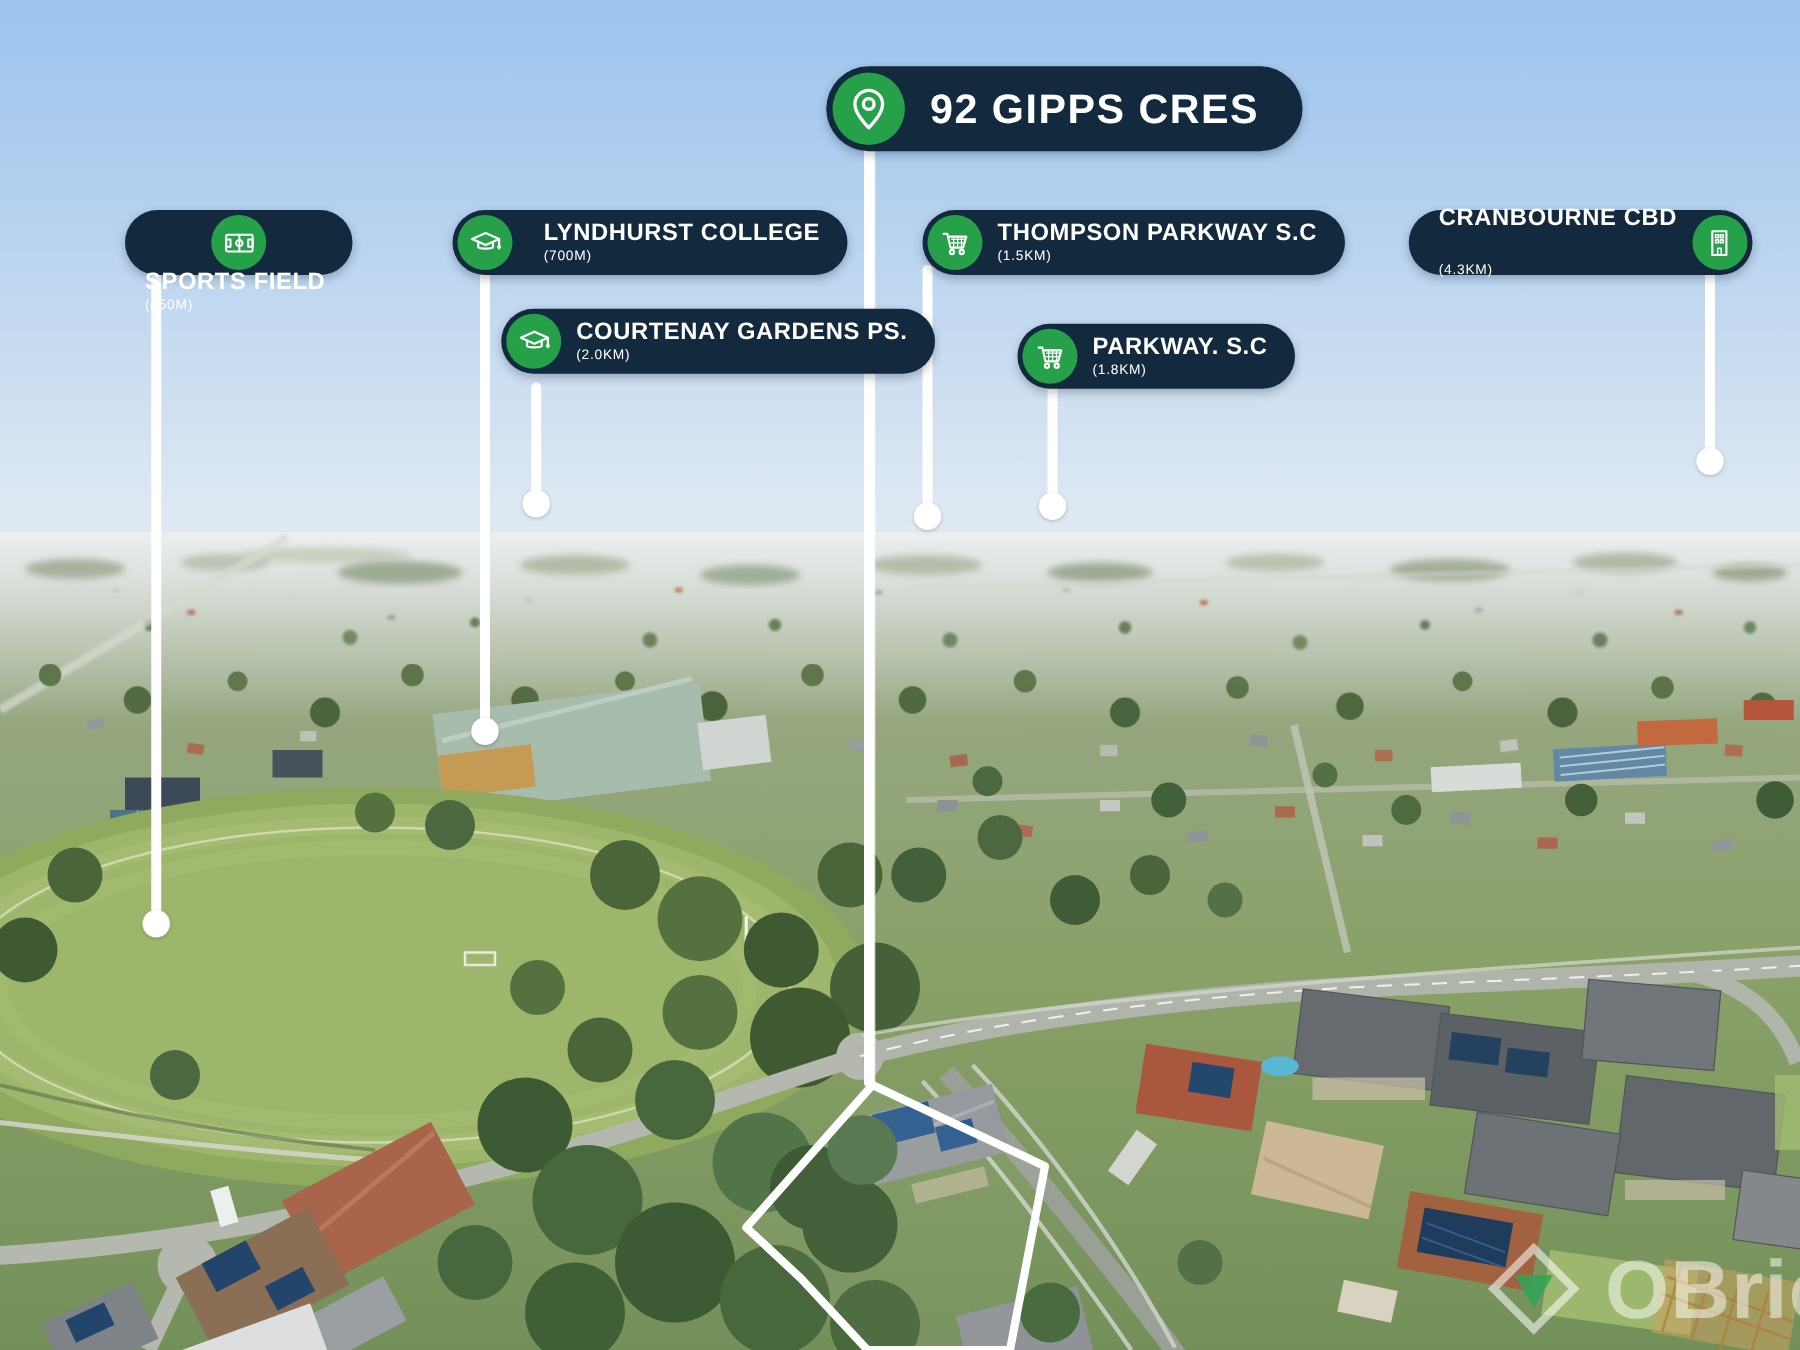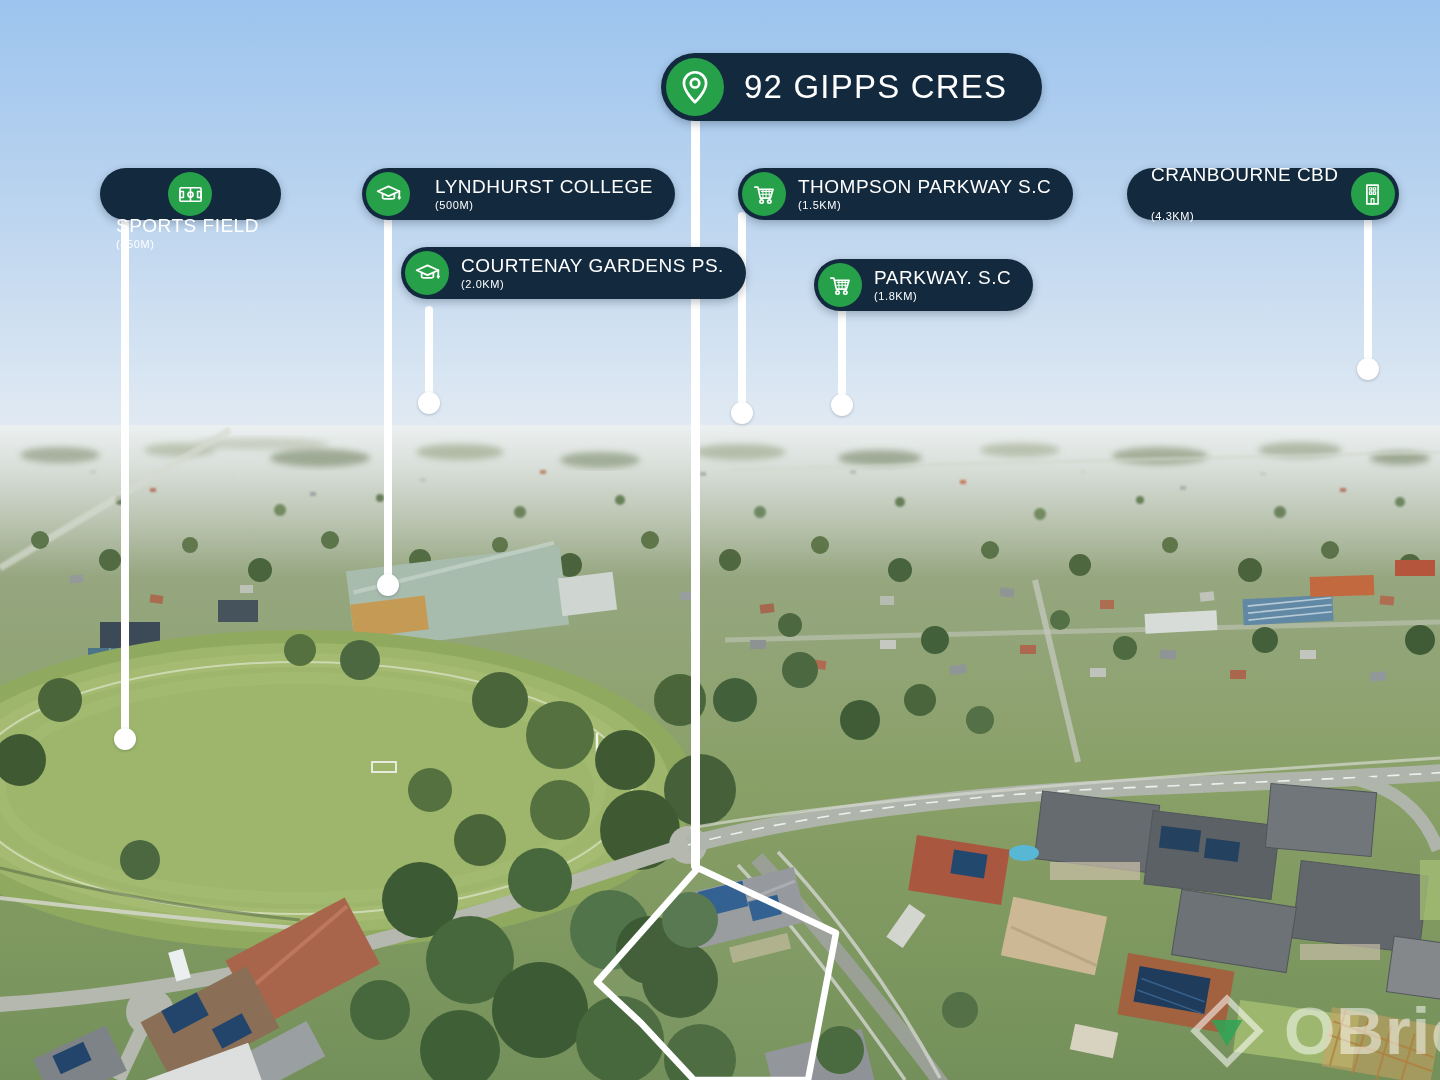--- a/index.html
+++ b/index.html
@@ -31,21 +31,21 @@
   
   .callout{
     position:absolute;display:flex;align-items:center;
     background:#13293e;border-radius:999px;padding:4px;height:52px;
     box-sizing:border-box;z-index:30;box-shadow:0 3px 8px rgba(10,25,40,.28);
   }
   .badge{width:44px;height:44px;border-radius:50%;background:#27a04a;
     display:flex;align-items:center;justify-content:center;flex:0 0 auto;}
   .badge svg{width:27px;height:27px;display:block;}
   .txt{display:flex;flex-direction:column;justify-content:center;margin:0 18px 0 12px;color:#ffffff;}
-  .t{font-size:19px;font-weight:normal;letter-spacing:.5px;line-height:1.05;white-space:nowrap;}
+  .t{font-size:19px;font-weight:bold;letter-spacing:.5px;line-height:1.05;white-space:nowrap;}
   .d{font-size:11px;font-weight:400;letter-spacing:.6px;line-height:1.1;margin-top:2px;white-space:nowrap;}
   .co-sports{left:100px;top:168px;flex-direction:column;}
   .co-lyndhurst{left:362px;top:168px;gap:13px;}
   .co-thompson{left:738px;top:168px;}
   .co-cranbourne{left:1127px;top:168px;flex-direction:row-reverse;min-width:268px;justify-content:space-between;}
   .co-cranbourne .txt{margin:0 12px 0 20px;gap:23px;}
   .co-courtenay{left:401px;top:247px;}
   .co-homeco{left:814px;top:259px;}
   
   .main-pin{left:661px;top:53px;height:68px;padding:5px;z-index:31;}
@@ -419,21 +419,21 @@
 </div>
 
 <div class="callout co-lyndhurst">
   <span class="badge">
     <svg viewBox="0 0 24 24">
         <use href="#i-cap"></use>
       </svg>
   </span>
   <span class="txt">
     <span class="t">LYNDHURST COLLEGE</span>
-    <span class="d">(500M)</span>
+    <span class="d">(700M)</span>
   </span>
 </div>
 
 <div class="callout co-thompson">
   <span class="badge">
     <svg viewBox="0 0 24 24">
         <use href="#i-cart"></use>
       </svg>
   </span>
   <span class="txt">

